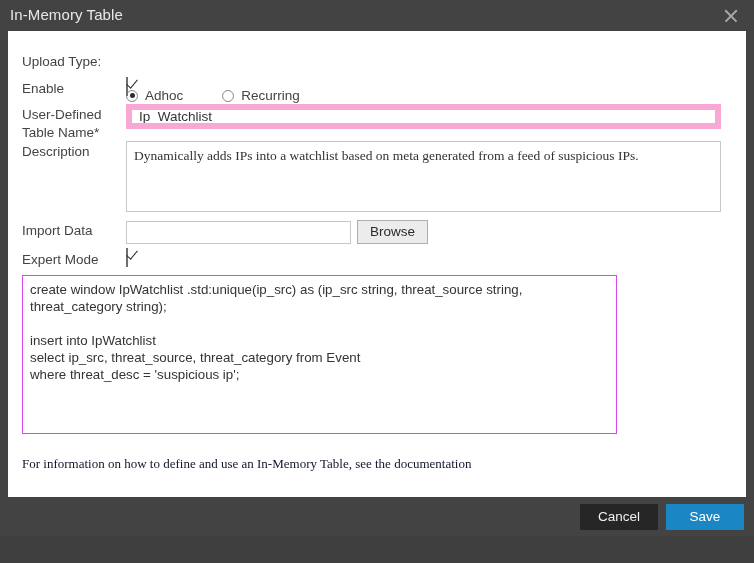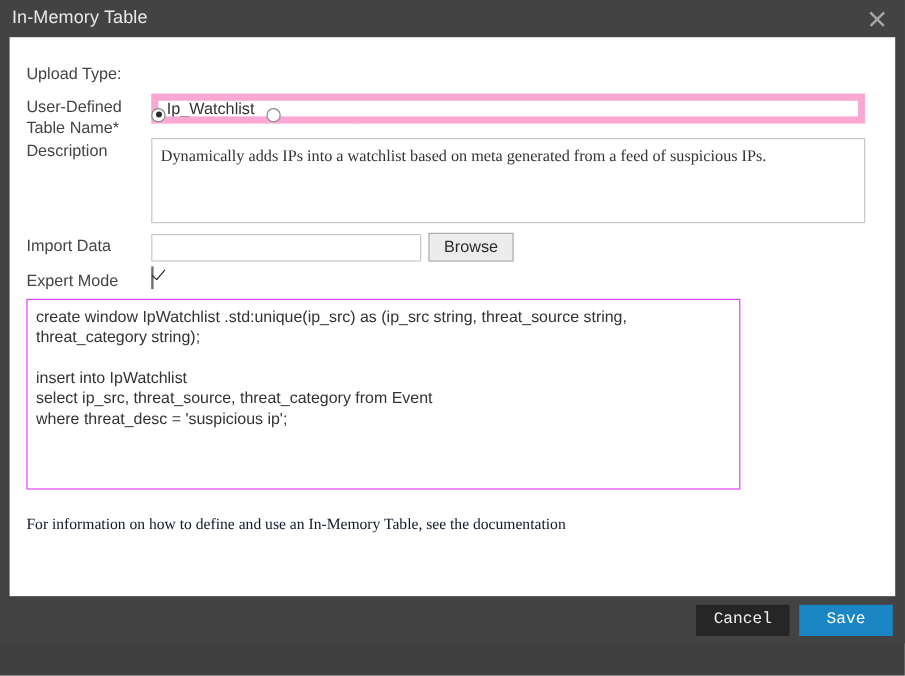--- a/index.html
+++ b/index.html
@@ -246,21 +246,21 @@
     background: #434343;
     display: flex;
     align-items: center;
     justify-content: flex-end;
     padding-right: 10px;
     box-sizing: border-box;
   }
   .btn {
     height: 26px;
     min-width: 78px;
-    font-family: Liberation Mono, monospace;
+    font-family: Liberation Sans, sans-serif;
     font-size: 13.5px;
     border: none;
     cursor: pointer;
     line-height: 1;
     padding: 0 14px;
   }
   .btn-cancel {
     background: #262626;
     color: #f0f0f0;
     margin-right: 8px;
@@ -294,20 +294,26 @@
                 <span class="radio-label">Adhoc</span>
               </label>
               <label class="radio-item">
                 <span class="radio"></span>
                 <span class="radio-label">Recurring</span>
               </label>
             </div>
           </div>
         </div>
 
+        <div class="row row-enable">
+          <div class="label">Enable</div>
+          <div class="field">
+            <span class="checkbox checked"></span>
+          </div>
+        </div>
 
         <div class="row row-name">
           <div class="label two-line">
             <div>User-Defined</div>
             <div>Table Name*</div>
           </div>
           <div class="field">
             <input class="text-input" type="text" value="Ip_Watchlist" style="">
           </div>
         </div>

